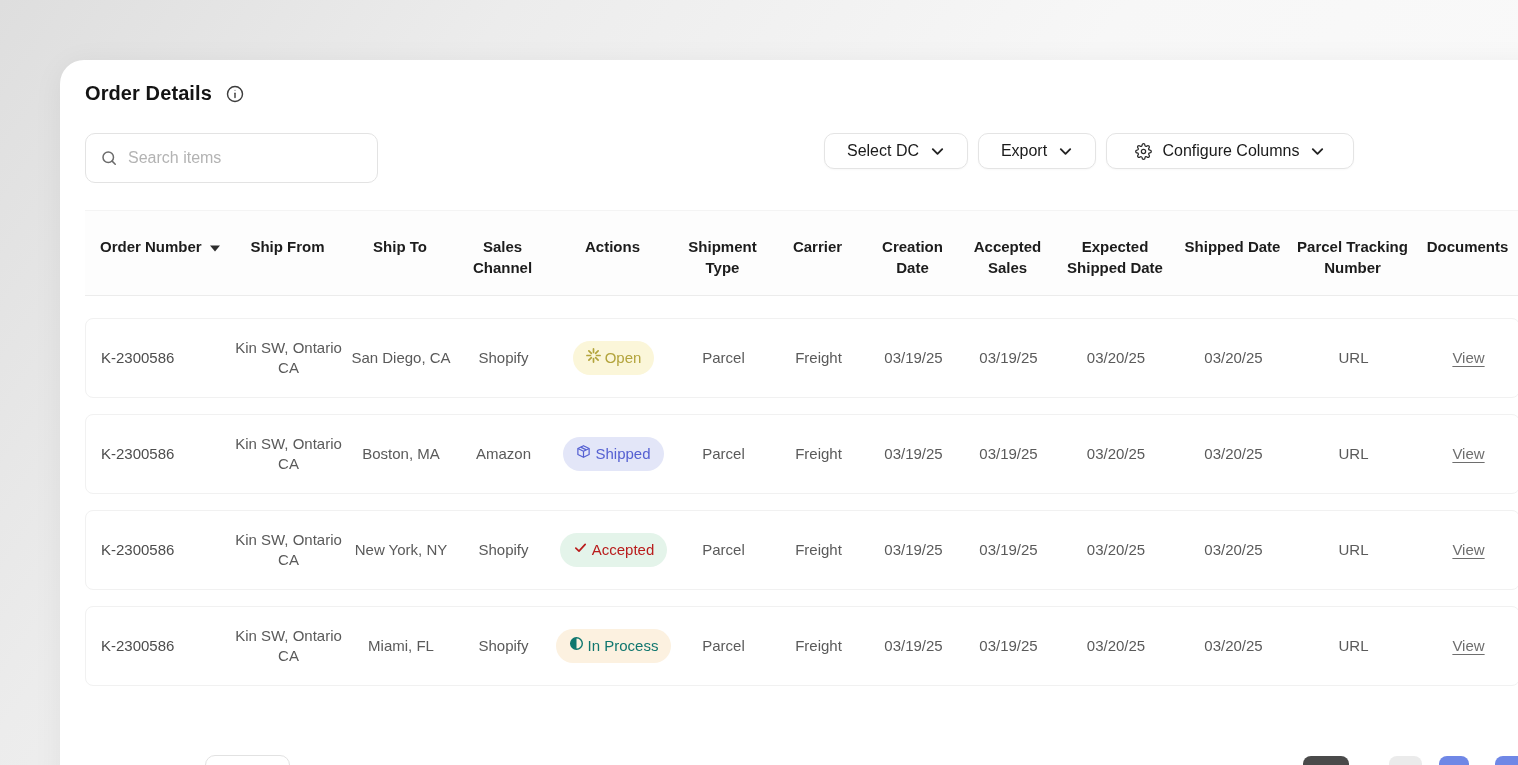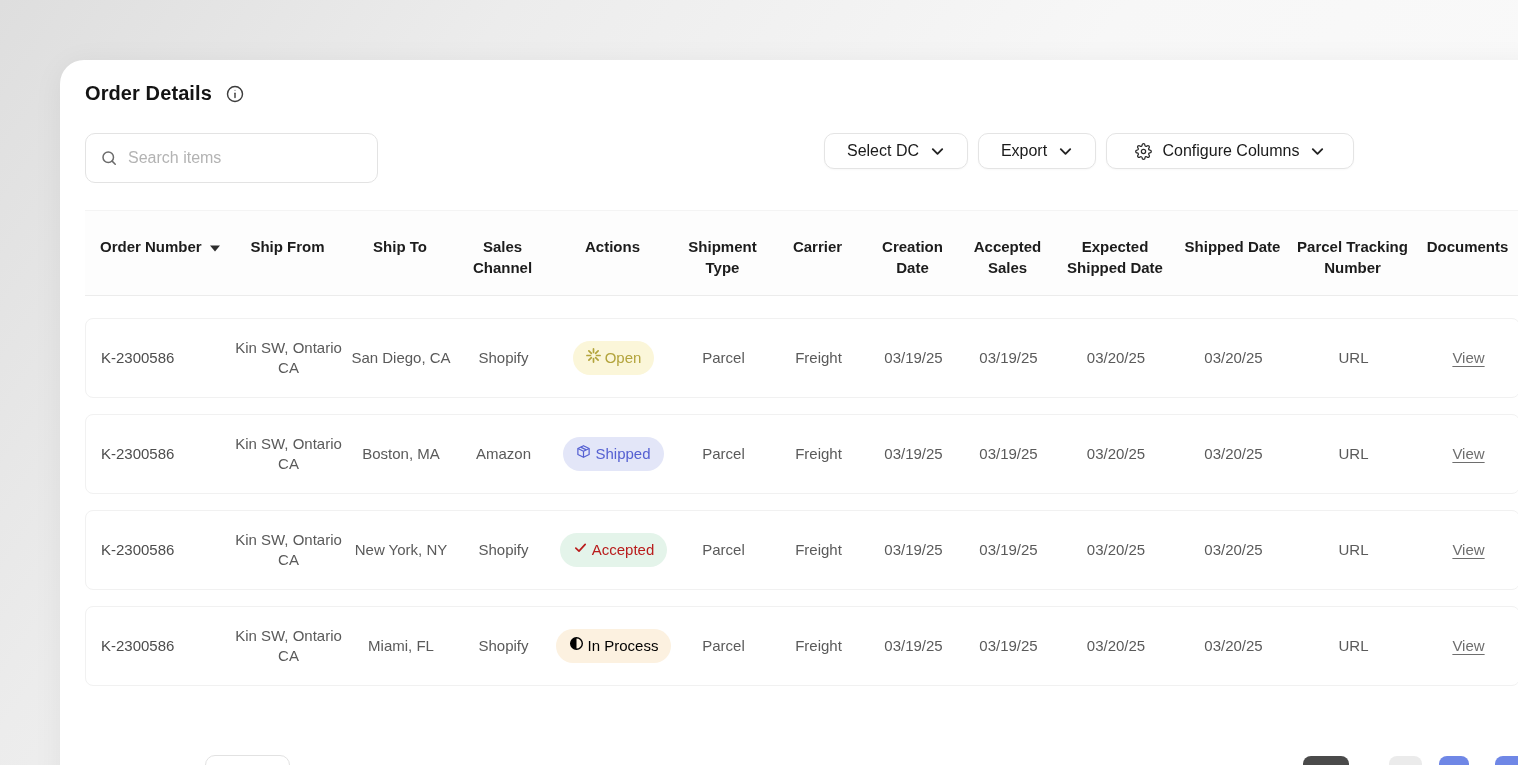--- a/index.html
+++ b/index.html
@@ -220,21 +220,21 @@
           <div class="cell">03/20/25</div>
           <div class="cell">03/20/25</div>
           <div class="cell">URL</div>
           <div class="cell"><a class="view-link">View</a></div>
         </div>
         <div class="trow">
           <div class="cell first">K-2300586</div>
           <div class="cell">Kin SW, Ontario CA</div>
           <div class="cell">Miami, FL</div>
           <div class="cell">Shopify</div>
-          <div class="cell"><span class="badge" style="background: rgb(252, 241, 224); color: #000000;">
+          <div class="cell"><span class="badge" style="background: rgb(252, 241, 224); color: #0f766e;">
               <svg viewBox="0 0 16 16">
                 <circle cx="8" cy="8" r="6.2" fill="none" stroke="currentColor" stroke-width="1.5"></circle>
                 <path d="M8 1.8 A6.2 6.2 0 0 0 8 14.2 Z" fill="currentColor"></path>
               </svg>
               <span>In Process</span>
             </span></div>
           <div class="cell">Parcel</div>
           <div class="cell">Freight</div>
           <div class="cell">03/19/25</div>
           <div class="cell">03/19/25</div>

